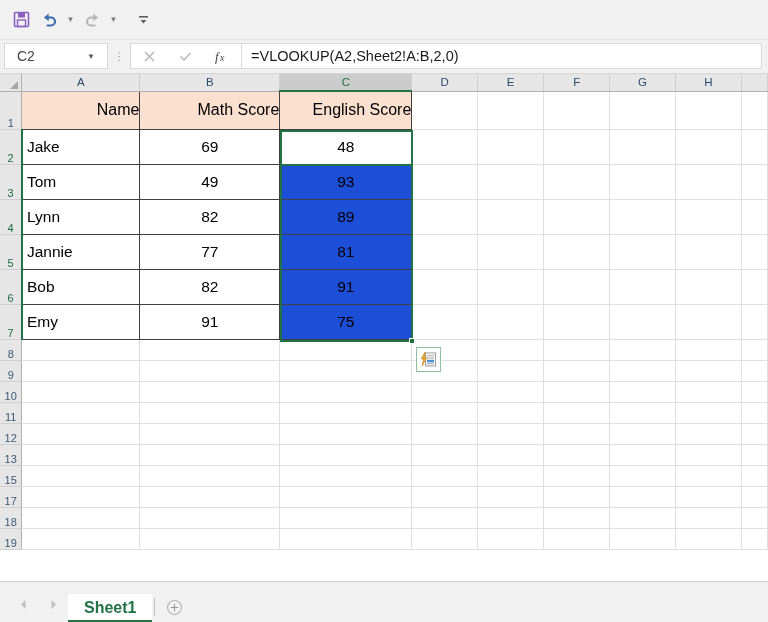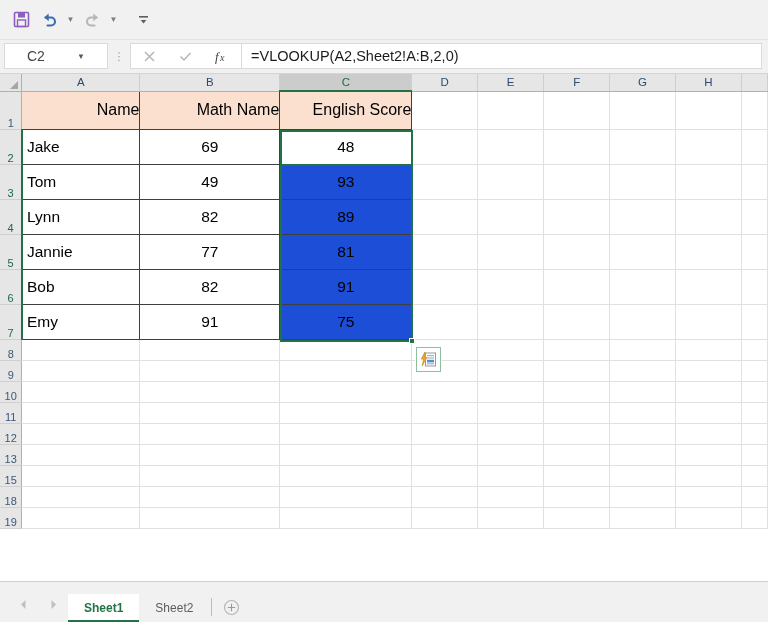--- a/index.html
+++ b/index.html
@@ -31,21 +31,21 @@
   .fbar {
     height:34px; background:#f1f1f1;
     display:flex; align-items:stretch;
     padding:3px 0 4px 4px;
     border-bottom:1px solid #d4d4d4;
   }
   .namebox {
     width:104px; background:#fff;
     border:1px solid #d9d9d9;
     display:flex; align-items:center;
-    padding:0 22px;
+    padding:0 12px;
     font-size:14px; color:#444;
   }
   .namebox .nb-text { flex:1; }
   .namebox .nb-caret { font-size:8px; color:#5a5a5a; }
   .fb-grip {
     width:22px; display:flex; align-items:center; justify-content:center;
     color:#9a9a9a; font-size:11px; letter-spacing:0; line-height:4px;
   }
   .fb-grip span { display:block; }
   .fb-btns {
@@ -200,21 +200,21 @@
   .navbtns { display:flex; align-items:center; height:32px; padding-bottom:4px; }
   .navbtn {
     width:30px; height:28px;
     display:flex; align-items:center; justify-content:center;
     color:#b5b5b5;
   }
   .tab {
     height:28px;
     display:flex; align-items:center; justify-content:center;
     padding:0 16px;
-    font-size:12px;
+    font-size:16px;
     color:#5c5c5c;
     background:transparent;
   }
   .tab.active {
     background:#ffffff;
     color:#217346;
     font-weight:bold;
     border-top:1px solid transparent;
     border-bottom:2.5px solid #217346;
   }
@@ -317,21 +317,21 @@
         <th class="colhead">G</th>
         <th class="colhead">H</th>
         <th class="colhead"></th>
       </tr>
     </thead>
     <tbody>
 
       <tr style="height:38px">
         <td class="rowhead">1</td>
         <td class="cell dataHdr first">Name</td>
-        <td class="cell dataHdr">Math Name</td>
+        <td class="cell dataHdr">Math Score</td>
         <td class="cell dataHdr">English Score</td>
         <td class="cell"></td>
         <td class="cell"></td>
         <td class="cell"></td>
         <td class="cell"></td>
         <td class="cell"></td>
         <td class="cell"></td>
       </tr>
 
       <tr style="height:35px">
@@ -479,20 +479,32 @@
           <td class="cell"></td>
           <td class="cell"></td>
           <td class="cell"></td>
           <td class="cell"></td>
           <td class="cell"></td>
           <td class="cell"></td>
           <td class="cell"></td>
         </tr>
       <tr style="height:21px">
           <td class="rowhead">15</td>
+          <td class="cell"></td>
+          <td class="cell"></td>
+          <td class="cell"></td>
+          <td class="cell"></td>
+          <td class="cell"></td>
+          <td class="cell"></td>
+          <td class="cell"></td>
+          <td class="cell"></td>
+          <td class="cell"></td>
+        </tr>
+      <tr style="height:21px">
+          <td class="rowhead">17</td>
           <td class="cell"></td>
           <td class="cell"></td>
           <td class="cell"></td>
           <td class="cell"></td>
           <td class="cell"></td>
           <td class="cell"></td>
           <td class="cell"></td>
           <td class="cell"></td>
           <td class="cell"></td>
         </tr>
@@ -548,21 +560,20 @@
         <path d="M7.5 1 L3 5.5 L7.5 10 Z" fill="#c0c0c0"></path>
       </svg>
     </div>
     <div class="navbtn">
       <svg width="11" height="11" viewBox="0 0 11 11">
         <path d="M3.5 1 L8 5.5 L3.5 10 Z" fill="#c0c0c0"></path>
       </svg>
     </div>
   </div>
   <div class="tab active">Sheet1</div>
-  <div class="tab">Sheet2</div>
   <div class="tabdiv"></div>
   <div class="addsheet">
     <svg width="17" height="17" viewBox="0 0 17 17">
       <circle cx="8.5" cy="8.5" r="7" fill="none" stroke="#b3b3b3" stroke-width="1.1"></circle>
       <path d="M8.5 4.8 V12.2 M4.8 8.5 H12.2" stroke="#9a9a9a" stroke-width="1.1"></path>
     </svg>
   </div>
 </div>
 
 </body></html>

